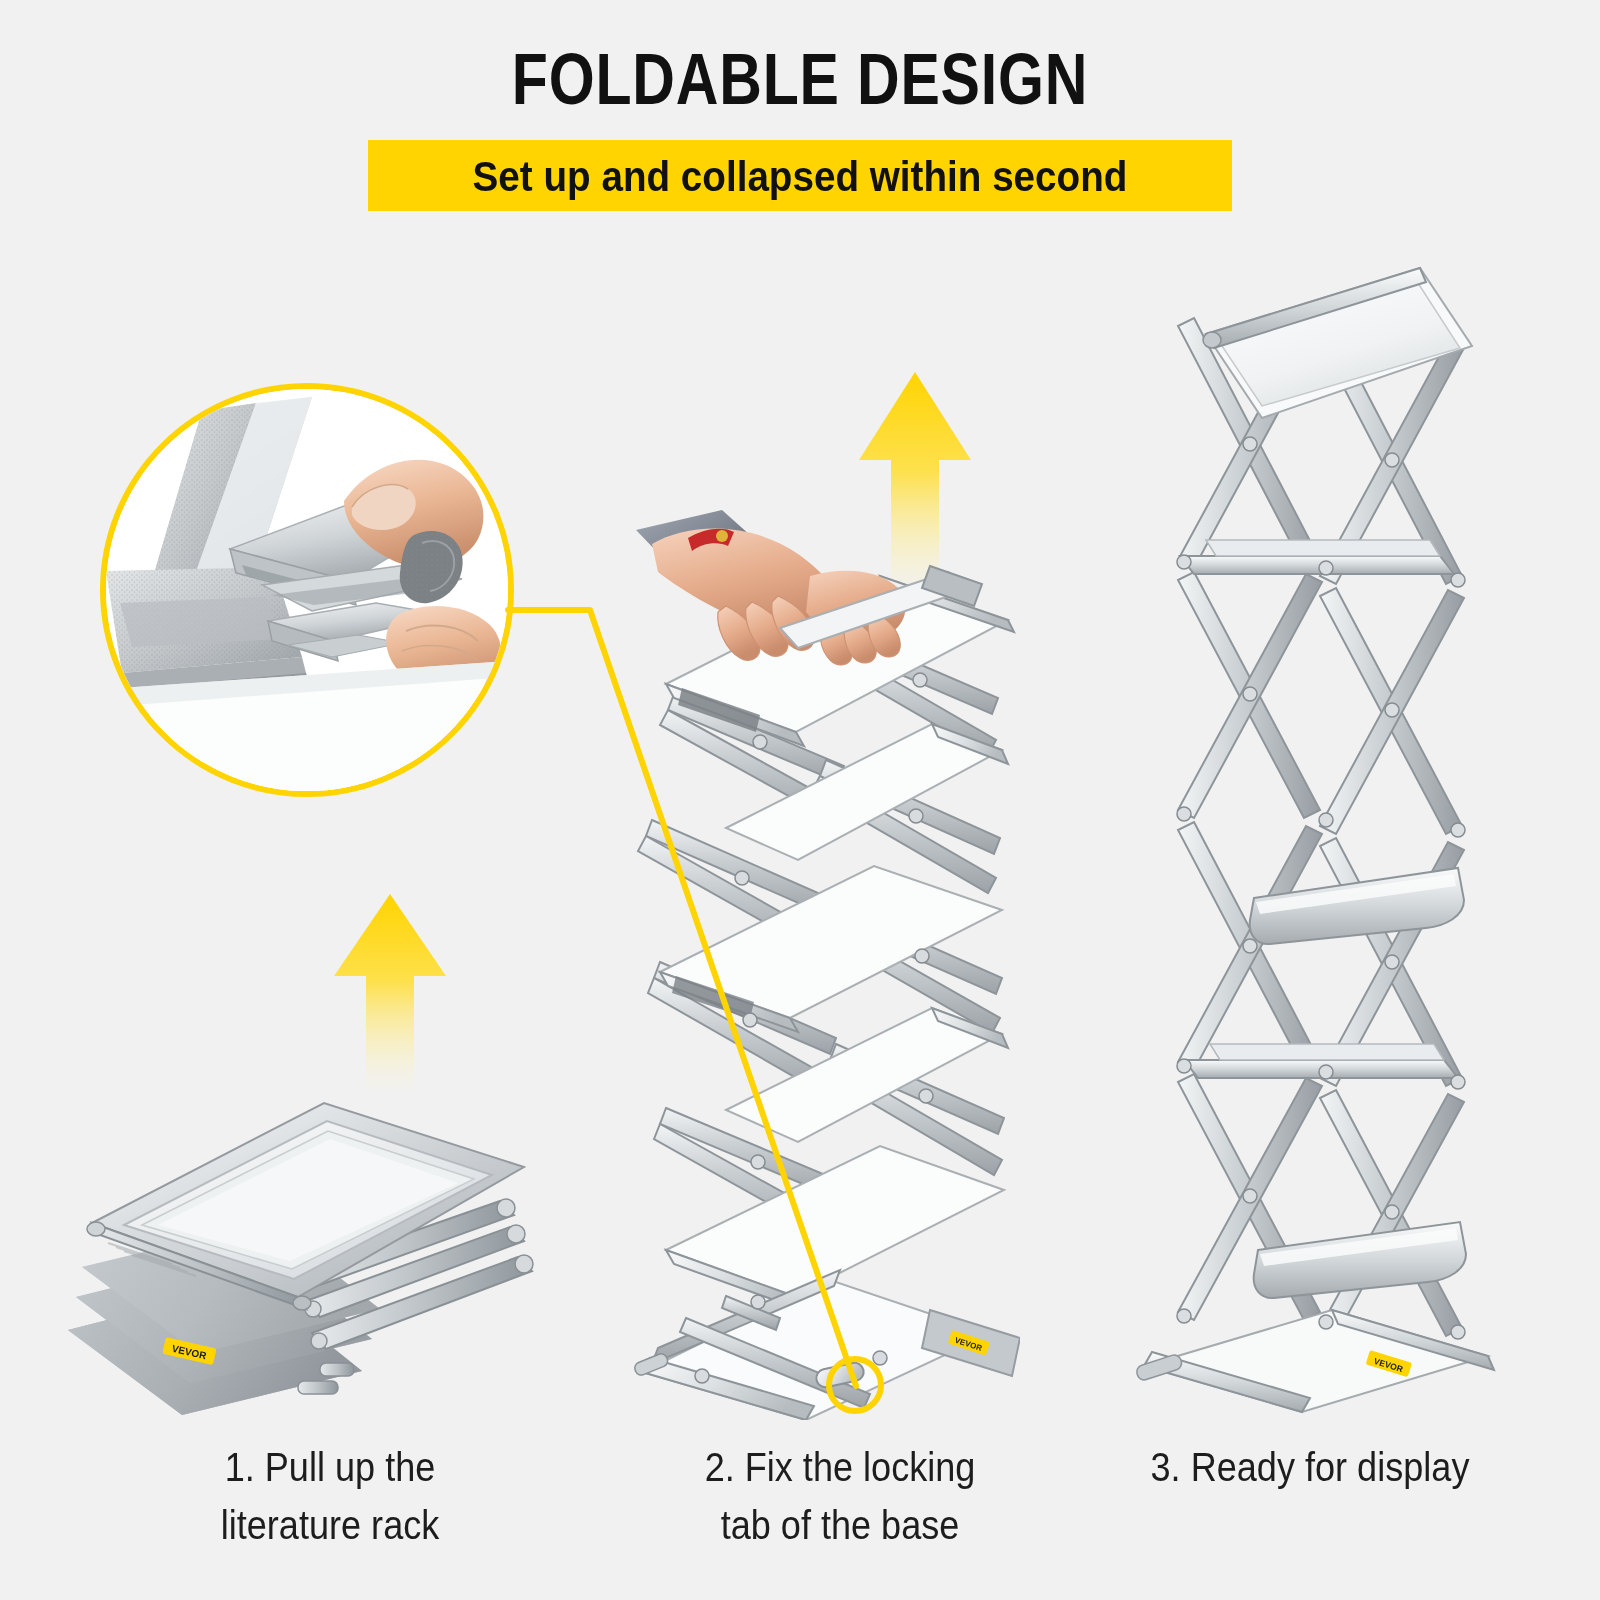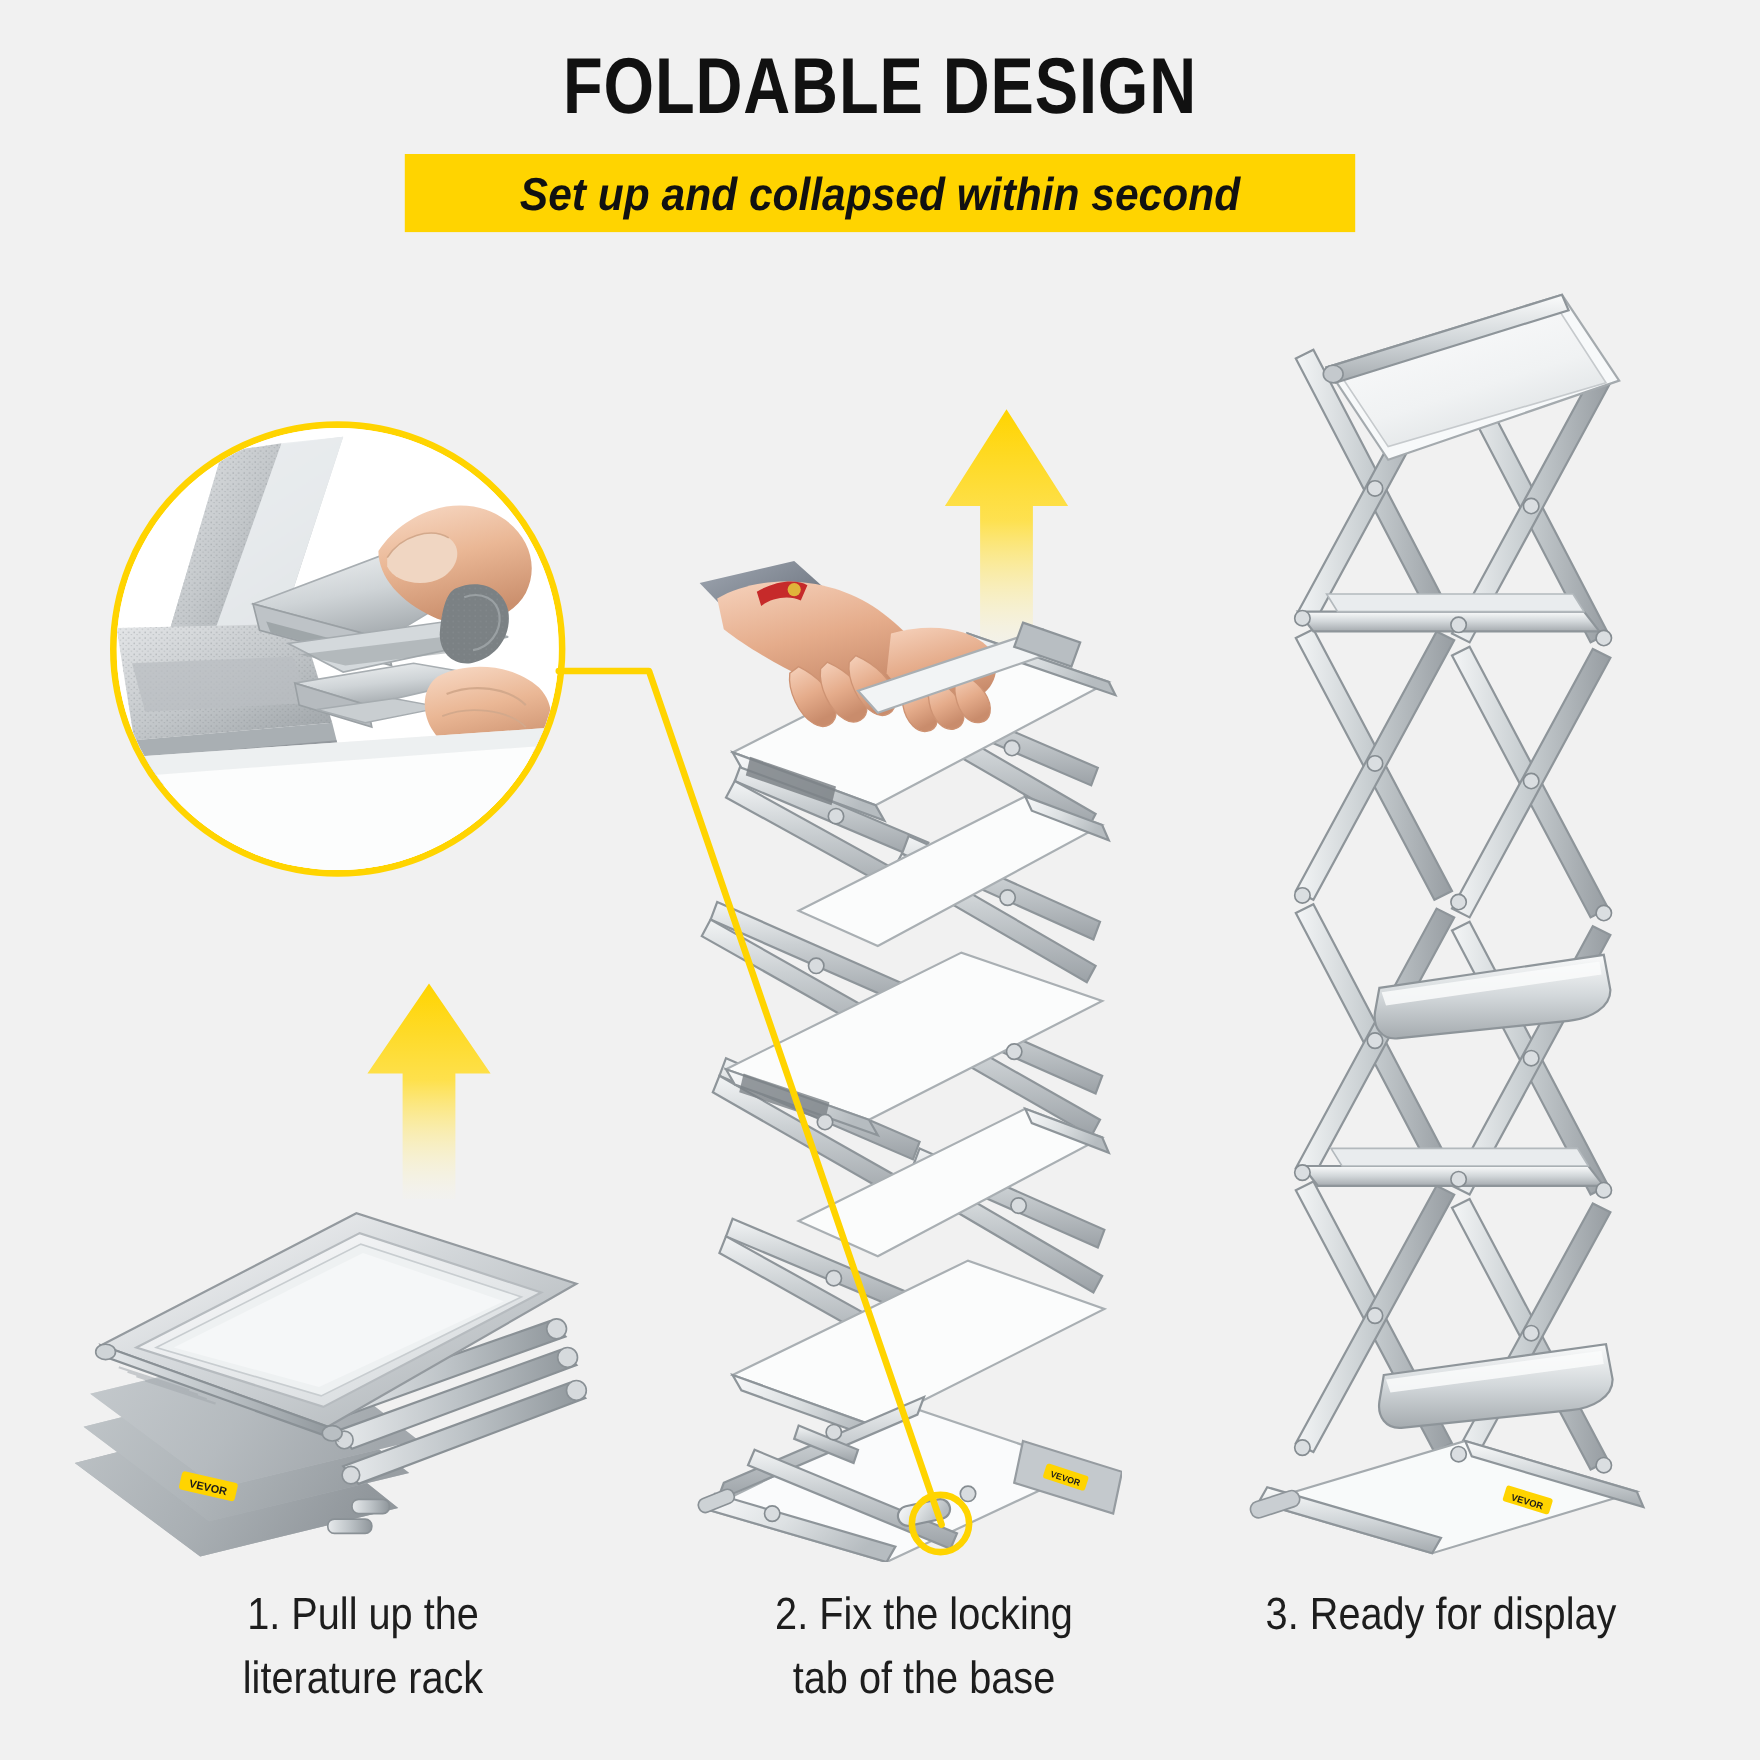--- a/index.html
+++ b/index.html
@@ -38,21 +38,20 @@
     transform: scaleX(0.82);
     transform-origin: center top;
     white-space: nowrap;
   }
   .subbar {
     position: absolute;
     left: 368px; top: 140px;
     width: 864px;
     height: 71px;
     background: #ffd400;
-    font-style: italic;
   }
   .subbar-text {
     position: absolute;
     left: 0; top: 0;
     width: 864px;
     height: 71px;
     line-height: 73px;
     text-align: center;
     font-size: 42px;
     font-weight: bold;

